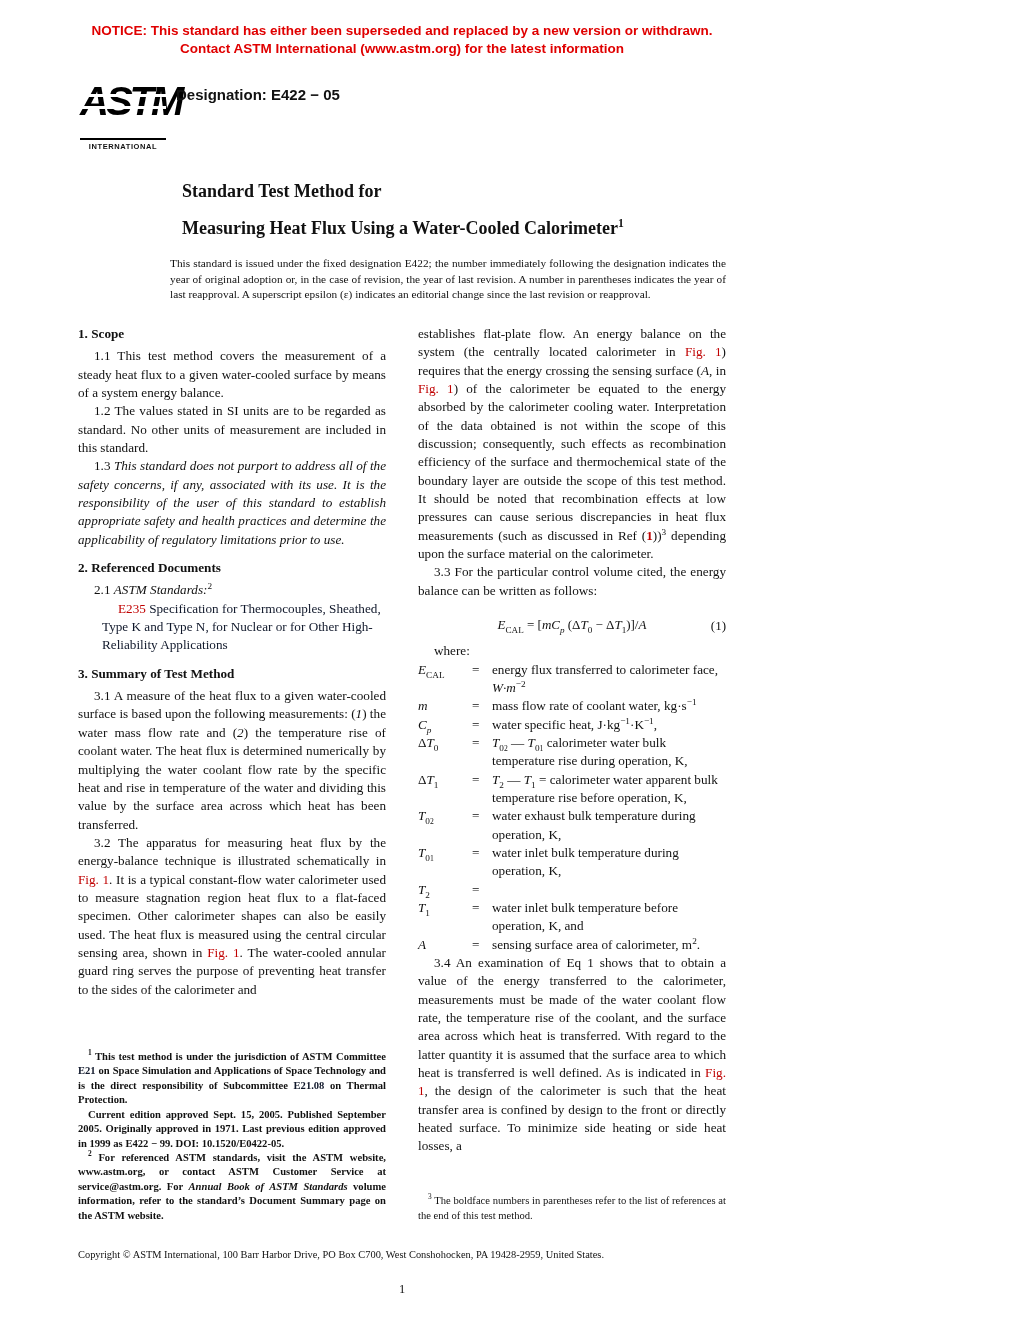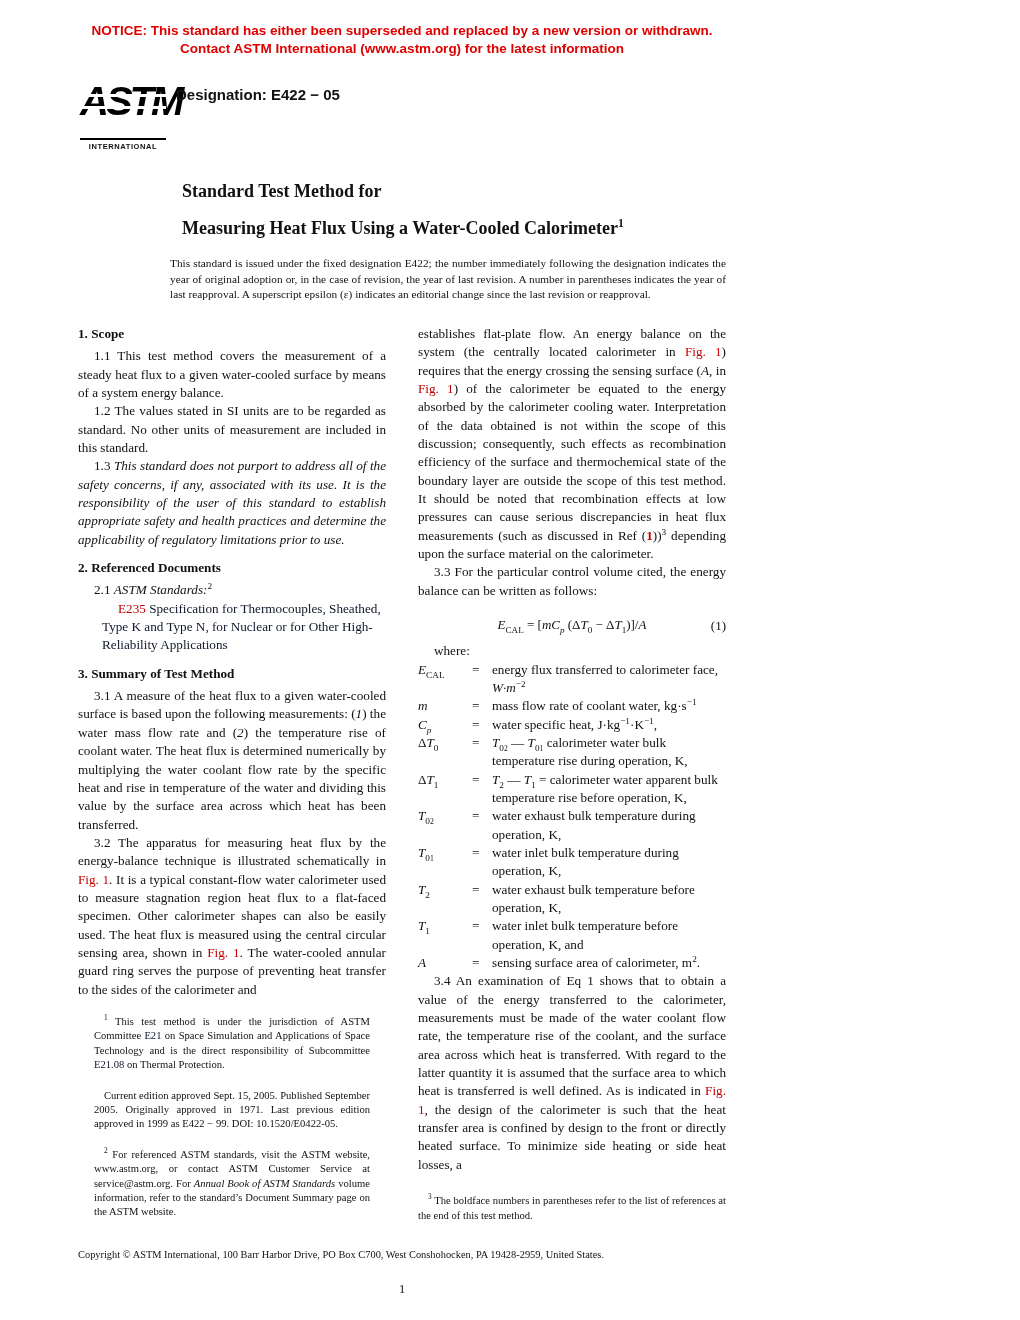--- a/index.html
+++ b/index.html
@@ -51,21 +51,21 @@
   
   .eq{position:relative;text-align:center;margin:16px 0 8px;font-size:13px;text-indent:0;}
   .eq-num{position:absolute;right:0;top:1px;}
   
   .where-label{text-indent:0;margin:2px 0;}
   .wrow{display:grid;grid-template-columns:54px 18px 1fr;text-align:left;}
   .wsym{white-space:nowrap;}
   .wdef{padding-left:2px;}
   
   .footnotes{margin-top:auto;font-size:10.6px;line-height:1.36;text-align:justify;}
-  .footnotes p{margin:16px;text-indent:10px;}
+  .footnotes p{margin:0;text-indent:10px;font-weight:bold;}
   .fn-right{margin-top:auto;font-size:10.6px;line-height:1.36;text-align:justify;}
   .fn-right p{margin:0;text-indent:10px;}
   
   .copyright{margin-top:26px;font-size:10.4px;text-align:left;}
   .pagenum{margin-top:22px;text-align:center;font-size:12.5px;}
   
   .it{font-style:italic;}
   .b{font-weight:bold;}
   .red{color:#c00000;}
   .blue{color:#0f172a;}
@@ -164,21 +164,20 @@
           <span class="wdef"><span>water exhaust bulk temperature during operation, K,</span></span>
         </div>
         <div class="wrow">
           <span class="wsym"><span class="it">T</span><span class="sub">0</span><span class="sub2">1</span></span>
           <span>=</span>
           <span class="wdef"><span>water inlet bulk temperature during operation, K,</span></span>
         </div>
         <div class="wrow">
           <span class="wsym"><span class="it">T</span><span class="sub">2</span></span>
           <span>=</span>
-          <span class="wdef"><span>water exhaust bulk temperature before operation, K,</span></span>
         </div>
         <div class="wrow">
           <span class="wsym"><span class="it">T</span><span class="sub">1</span></span>
           <span>=</span>
           <span class="wdef"><span>water inlet bulk temperature before operation, K, and</span></span>
         </div>
         <div class="wrow">
           <span class="wsym"><span class="it">A</span></span>
           <span>=</span>
           <span class="wdef"><span>sensing surface area of calorimeter, m</span><span class="sup">2</span><span>.</span></span>

